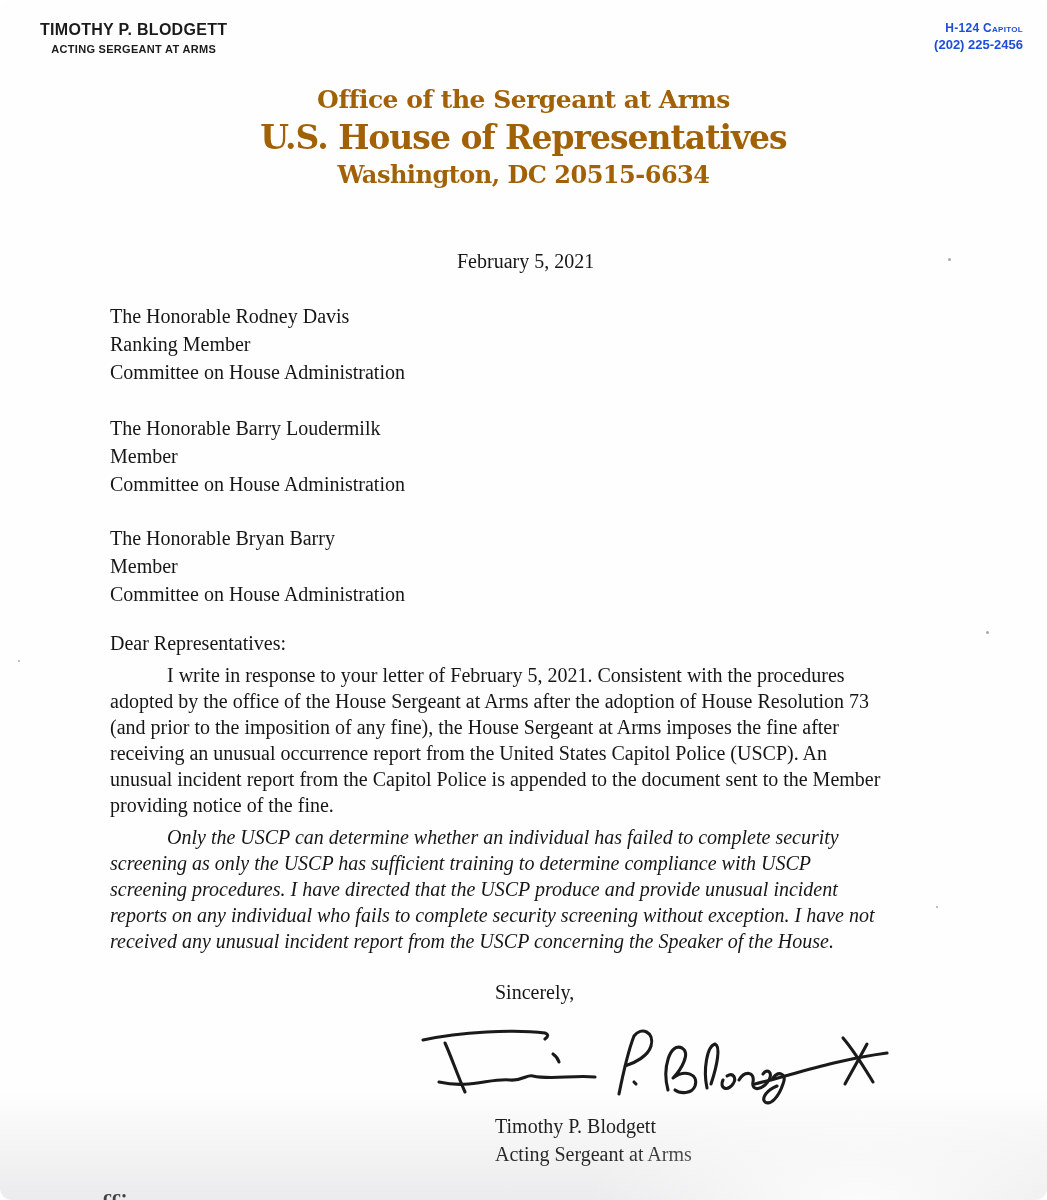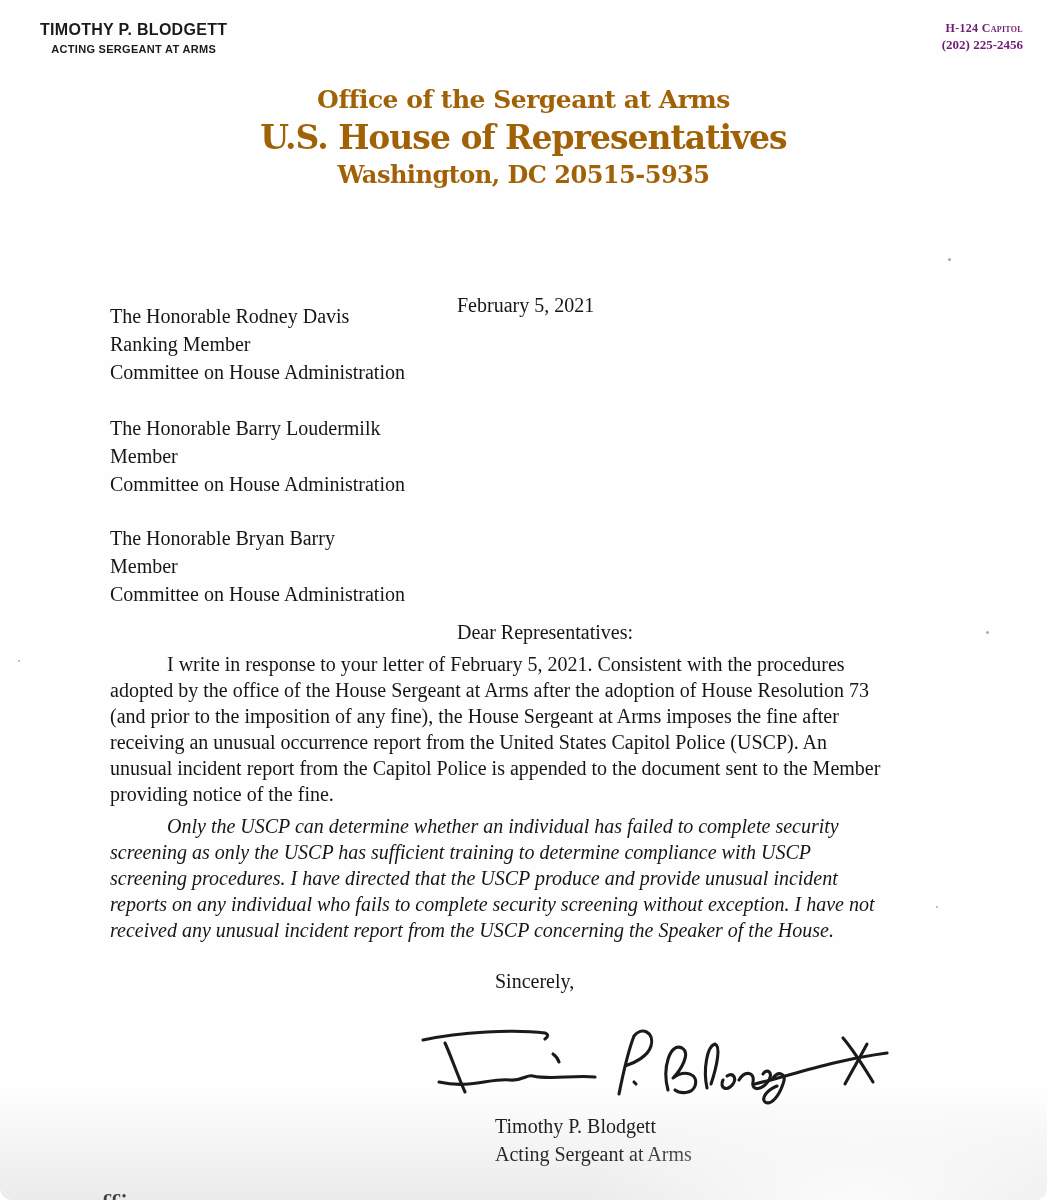--- a/index.html
+++ b/index.html
@@ -19,45 +19,45 @@
   .hdr-left {
     position: absolute; left: 40px; top: 20px;
     font-family: "Liberation Sans", sans-serif;
     text-align: center; display: inline-block;
   }
   .hdr-left .name { font-size: 16px; font-weight: 700; letter-spacing: 0.3px; line-height: 20px; color: #1b1b1b; }
   .hdr-left .title { font-size: 11px; font-weight: 700; letter-spacing: 0.3px; line-height: 14px; margin-top: 2px; color: #1b1b1b; }
 
   .hdr-right {
     position: absolute; right: 24px; top: 21px;
-    font-family: Liberation Serif, serif;
-    text-align: right; color: #701a75;
+    font-family: Liberation Sans, sans-serif;
+    text-align: right; color: #1d4ed8;
   }
   .hdr-right .room { font-size: 12px; font-weight: 600; font-variant: small-caps; letter-spacing: 0.3px; line-height: 15px; }
   .hdr-right .phone { font-size: 13px; font-weight: 600; line-height: 17px; }
 
   
   .letterhead {
     position: absolute; left: 0; right: 0; top: 84px;
     text-align: center;
     font-family: "DejaVu Serif", serif;
     font-weight: bold; color: #a16207;
   }
   .letterhead .lh1 { font-size: 25px; line-height: 31px; letter-spacing: -0.5px; }
   .letterhead .lh2 { font-size: 33px; line-height: 45px; letter-spacing: -1px; }
   .letterhead .lh3 { font-size: 24px; line-height: 29px; letter-spacing: -0.5px; }
 
-  .date-line { position: absolute; left: 457px; top: 250px; font-size: 20px; margin-top: 44px; }
+  .date-line { position: absolute; left: 457px; top: 250px; font-size: 20px; }
 
   
   .letter-body { position: absolute; left: 110px; top: 302px; width: 870px; font-size: 20px; }
   .recipient { line-height: 28px; white-space: pre; }
   .recipient + .recipient { margin-top: 28px; }
   .recipient.b3 { margin-top: 26px; }
-  .salutation { margin-top: 10px; line-height: 28px; text-align: center; }
+  .salutation { margin-top: 21px; line-height: 28px; }
   .para { line-height: 26px; white-space: pre; text-indent: 57px; }
   .para.p1 { margin-top: 5px; }
   .para.p2 { margin-top: 6px; font-style: italic; }
   .valediction { margin-top: 24px; padding-left: 385px; line-height: 28px; }
 
   
   .signature { position: absolute; left: 415px; top: 1022px; width: 480px; height: 90px; }
   .signature svg { width: 100%; height: 100%; }
 
   .signer { position: absolute; left: 495px; top: 1112px; font-size: 20px; line-height: 28px; }
@@ -89,21 +89,21 @@
   </div>
 
   <div class="hdr-right">
     <div class="room">H-124 Capitol</div>
     <div class="phone">(202) 225-2456</div>
   </div>
 
   <div class="letterhead">
     <div class="lh1">Office of the Sergeant at Arms</div>
     <div class="lh2">U.S. House of Representatives</div>
-    <div class="lh3">Washington, DC 20515-5935</div>
+    <div class="lh3">Washington, DC 20515-6634</div>
   </div>
 
   <div class="date-line">February 5, 2021</div>
 
   <div class="letter-body">
     <div class="recipient b1">The Honorable Rodney Davis
 Ranking Member
 Committee on House Administration</div>
     <div class="recipient b2">The Honorable Barry Loudermilk
 Member

